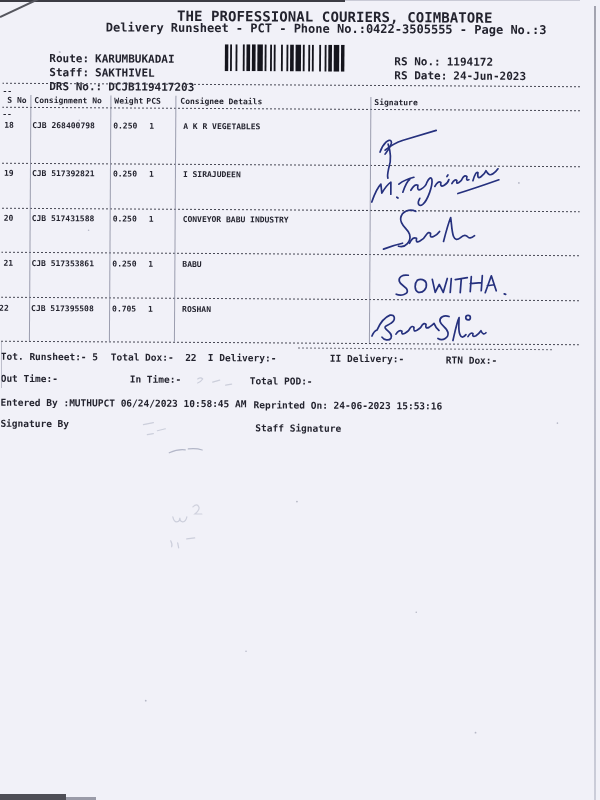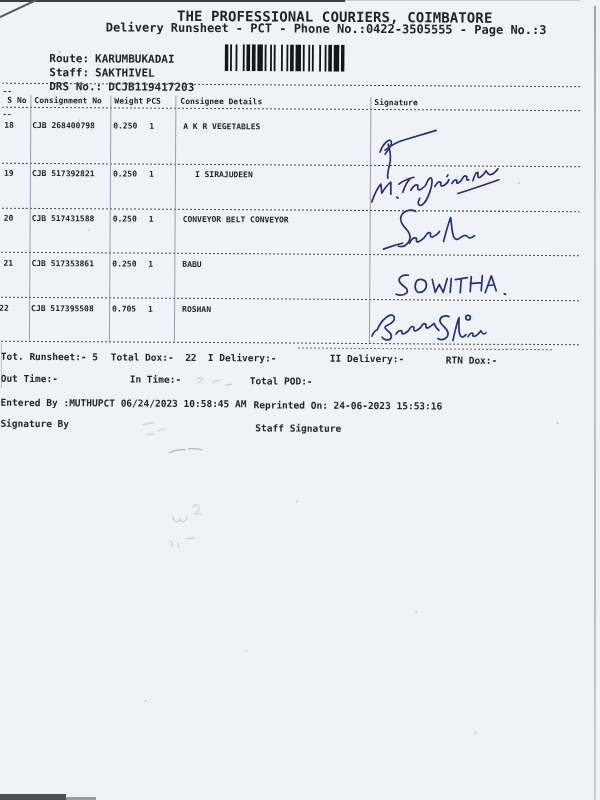--- a/index.html
+++ b/index.html
@@ -67,20 +67,26 @@
             <rect x="87.27" y="0" width="1.82" height="27"></rect>
             <rect x="94.55" y="0" width="1.82" height="27"></rect>
             <rect x="100.00" y="0" width="1.82" height="27"></rect>
             <rect x="103.64" y="0" width="3.64" height="27"></rect>
             <rect x="109.09" y="0" width="5.45" height="27"></rect>
             <rect x="116.36" y="0" width="3.64" height="27"></rect>
           </g>
         </svg>
     </div>
 
+    <div class="t s11 lblpair" style="left:355px;top:41px">
+      <span>RS No.:</span><span>1194172</span>
+    </div>
+    <div class="t s11 lblpair" style="left:355px;top:55px">
+      <span>RS Date:</span><span>24-Jun-2023</span>
+    </div>
 
     <div class="hdash" style="left:3px;top:83px;width:578px"></div>
     <div class="t" style="left:3px;top:87px">--</div>
     <div class="hdash" style="left:3px;top:107px;width:578px"></div>
     <div class="t" style="left:3px;top:110px">--</div>
     <div class="hdash" style="left:3px;top:163px;width:578px"></div>
     <div class="hdash" style="left:3px;top:208px;width:578px"></div>
     <div class="hdash" style="left:3px;top:252px;width:578px"></div>
     <div class="hdash" style="left:3px;top:297px;width:578px"></div>
     <div class="hdash" style="left:3px;top:341px;width:578px"></div>
@@ -104,29 +110,29 @@
       <div class="t" style="left:114px;top:121px">0.250</div>
       <div class="t" style="left:150px;top:121px">1</div>
       <div class="t" style="left:184px;top:121px">A K R VEGETABLES</div>
     </div>
 
     <div>
       <div class="t" style="left:5px;top:169px">19</div>
       <div class="t" style="left:33px;top:169px">CJB 517392821</div>
       <div class="t" style="left:114px;top:169px">0.250</div>
       <div class="t" style="left:150px;top:169px">1</div>
-      <div class="t" style="left:196px;top:169px">I SIRAJUDEEN</div>
+      <div class="t" style="left:184px;top:169px">I SIRAJUDEEN</div>
     </div>
 
     <div>
       <div class="t" style="left:5px;top:214px">20</div>
       <div class="t" style="left:33px;top:214px">CJB 517431588</div>
       <div class="t" style="left:114px;top:214px">0.250</div>
       <div class="t" style="left:150px;top:214px">1</div>
-      <div class="t" style="left:184px;top:214px">CONVEYOR BELT CONVEYOR</div>
+      <div class="t" style="left:184px;top:214px">CONVEYOR BABU INDUSTRY</div>
     </div>
 
     <div>
       <div class="t" style="left:5px;top:259px">21</div>
       <div class="t" style="left:33px;top:259px">CJB 517353861</div>
       <div class="t" style="left:114px;top:259px">0.250</div>
       <div class="t" style="left:150px;top:259px">1</div>
       <div class="t" style="left:184px;top:259px">BABU</div>
     </div>
 

